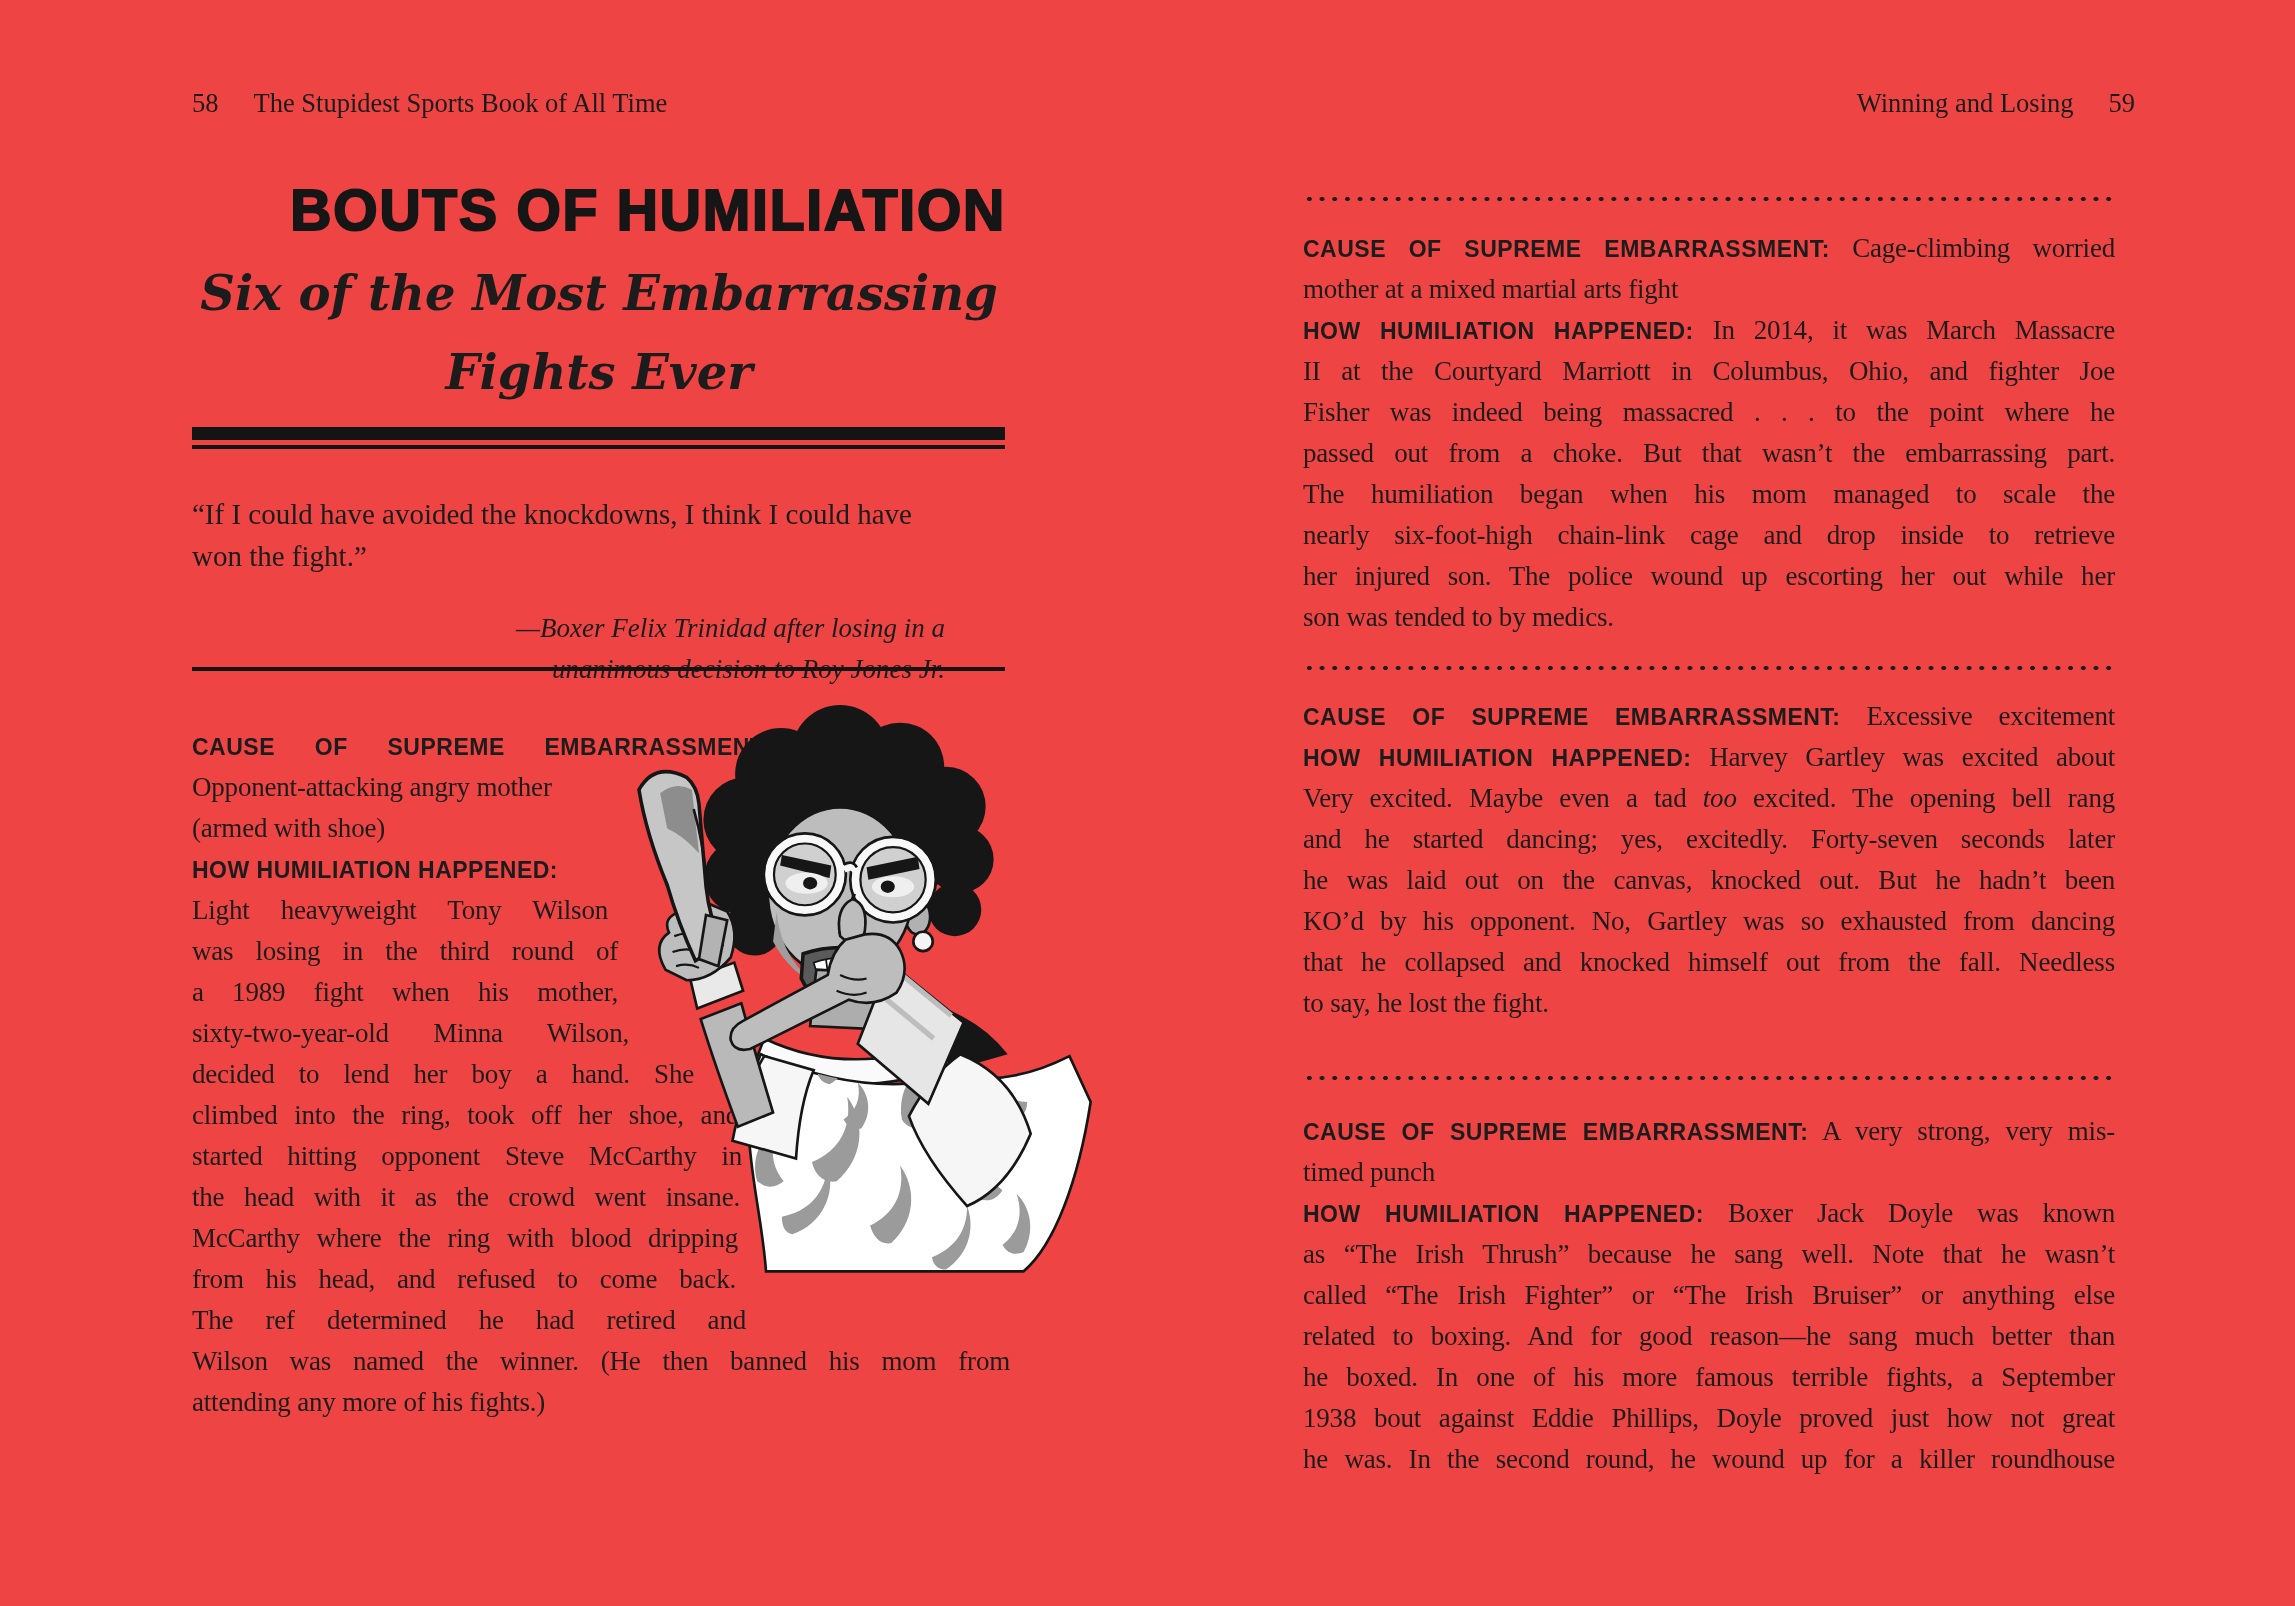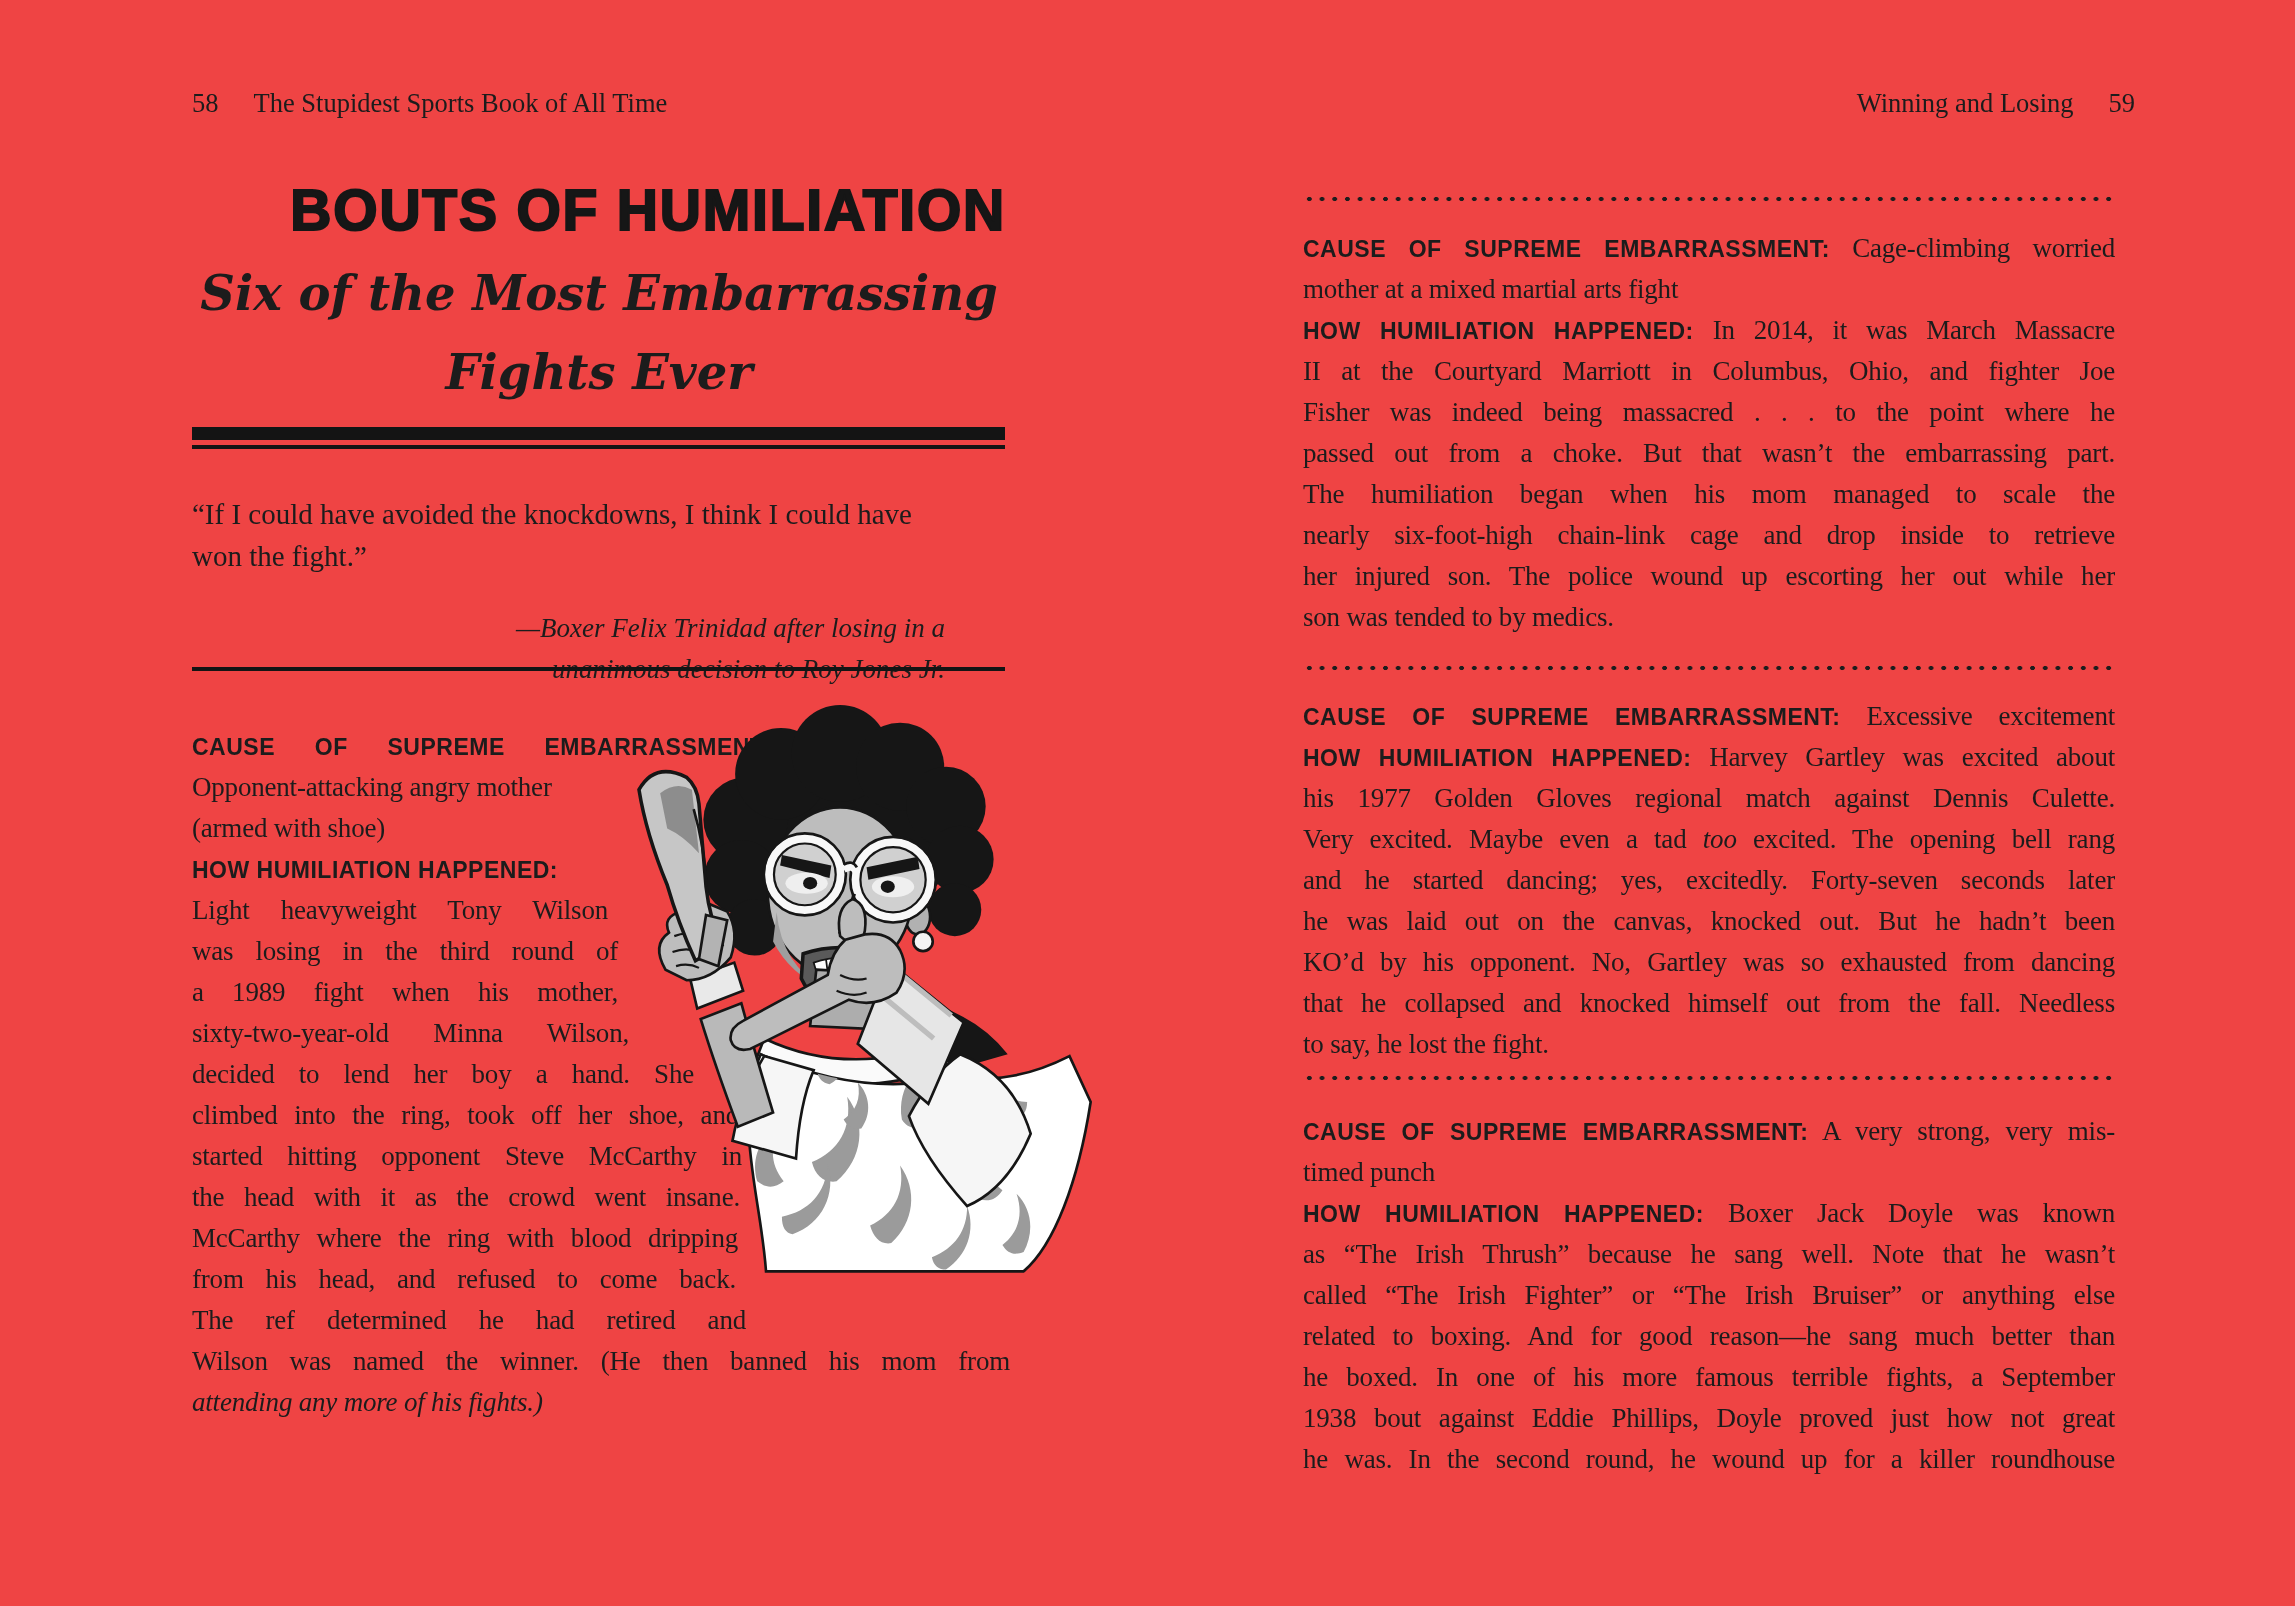--- a/index.html
+++ b/index.html
@@ -100,21 +100,21 @@
       <div class="bline just" style="width: 426px;"><span class="seg-t">a 1989 fight when his mother,</span></div>
       <div class="bline just" style="width: 437px;"><span class="seg-t">sixty-two-year-old Minna Wilson,</span></div>
       <div class="bline just" style="width: 502px;"><span class="seg-t">decided to lend her boy a hand. She</span></div>
       <div class="bline just" style="width: 547px;"><span class="seg-t">climbed into the ring, took off her shoe, and</span></div>
       <div class="bline just" style="width: 550px;"><span class="seg-t">started hitting opponent Steve McCarthy in</span></div>
       <div class="bline just" style="width: 548px;"><span class="seg-t">the head with it as the crowd went insane.</span></div>
       <div class="bline just" style="width: 546px;"><span class="seg-t">McCarthy where the ring with blood dripping</span></div>
       <div class="bline just" style="width: 544px;"><span class="seg-t">from his head, and refused to come back.</span></div>
       <div class="bline just" style="width: 554px;"><span class="seg-t">The ref determined he had retired and</span></div>
       <div class="bline just" style="width: 818px;"><span class="seg-t">Wilson was named the winner. (He then banned his mom from</span></div>
-      <div class="bline" style="width: 818px; font-style: italic;"><span class="seg-t">attending any more of his fights.)</span></div>
+      <div class="bline" style="width: 818px;"><span class="seg-t">attending any more of his fights.)</span></div>
     </div>
 
   <div id="illo" role="img" aria-label="Cartoon of an angry mother with an afro and glasses shouting, brandishing a high-heeled shoe and pointing">
     <svg viewBox="0 0 560 645" width="494" height="569" xmlns="http://www.w3.org/2000/svg">
 
       <g fill="#161616">
         <ellipse cx="268" cy="140" rx="128" ry="110"></ellipse>
         <circle cx="155" cy="130" r="48"></circle>
           <circle cx="195" cy="78" r="52"></circle>
         <circle cx="262" cy="55" r="55"></circle>
@@ -231,21 +231,20 @@
       <div class="bline just"><span class="seg-t">The humiliation began when his mom managed to scale the</span></div>
       <div class="bline just"><span class="seg-t">nearly six-foot-high chain-link cage and drop inside to retrieve</span></div>
       <div class="bline just"><span class="seg-t">her injured son. The police wound up escorting her out while her</span></div>
       <div class="bline"><span class="seg-t">son was tended to by medics.</span></div>
     </div>
 
   <div class="dotline" id="dot-2"></div>
   <div class="bodycol section" id="sec-2">
       <div class="bline just"><span class="seg-label">CAUSE OF SUPREME EMBARRASSMENT:</span><span class="seg-t"> Excessive excitement</span></div>
       <div class="bline just"><span class="seg-label">HOW HUMILIATION HAPPENED:</span><span class="seg-t"> Harvey Gartley was excited about</span></div>
-      <div class="bline just"><span class="seg-t">his 1977 Golden Gloves regional match against Dennis Culette.</span></div>
       <div class="bline just"><span class="seg-t">Very excited. Maybe even a tad </span><span class="seg-i">too</span><span class="seg-t"> excited. The opening bell rang</span></div>
       <div class="bline just"><span class="seg-t">and he started dancing; yes, excitedly. Forty-seven seconds later</span></div>
       <div class="bline just"><span class="seg-t">he was laid out on the canvas, knocked out. But he hadn’t been</span></div>
       <div class="bline just"><span class="seg-t">KO’d by his opponent. No, Gartley was so exhausted from dancing</span></div>
       <div class="bline just"><span class="seg-t">that he collapsed and knocked himself out from the fall. Needless</span></div>
       <div class="bline"><span class="seg-t">to say, he lost the fight.</span></div>
     </div>
 
   <div class="dotline" id="dot-3"></div>
   <div class="bodycol section" id="sec-3">

